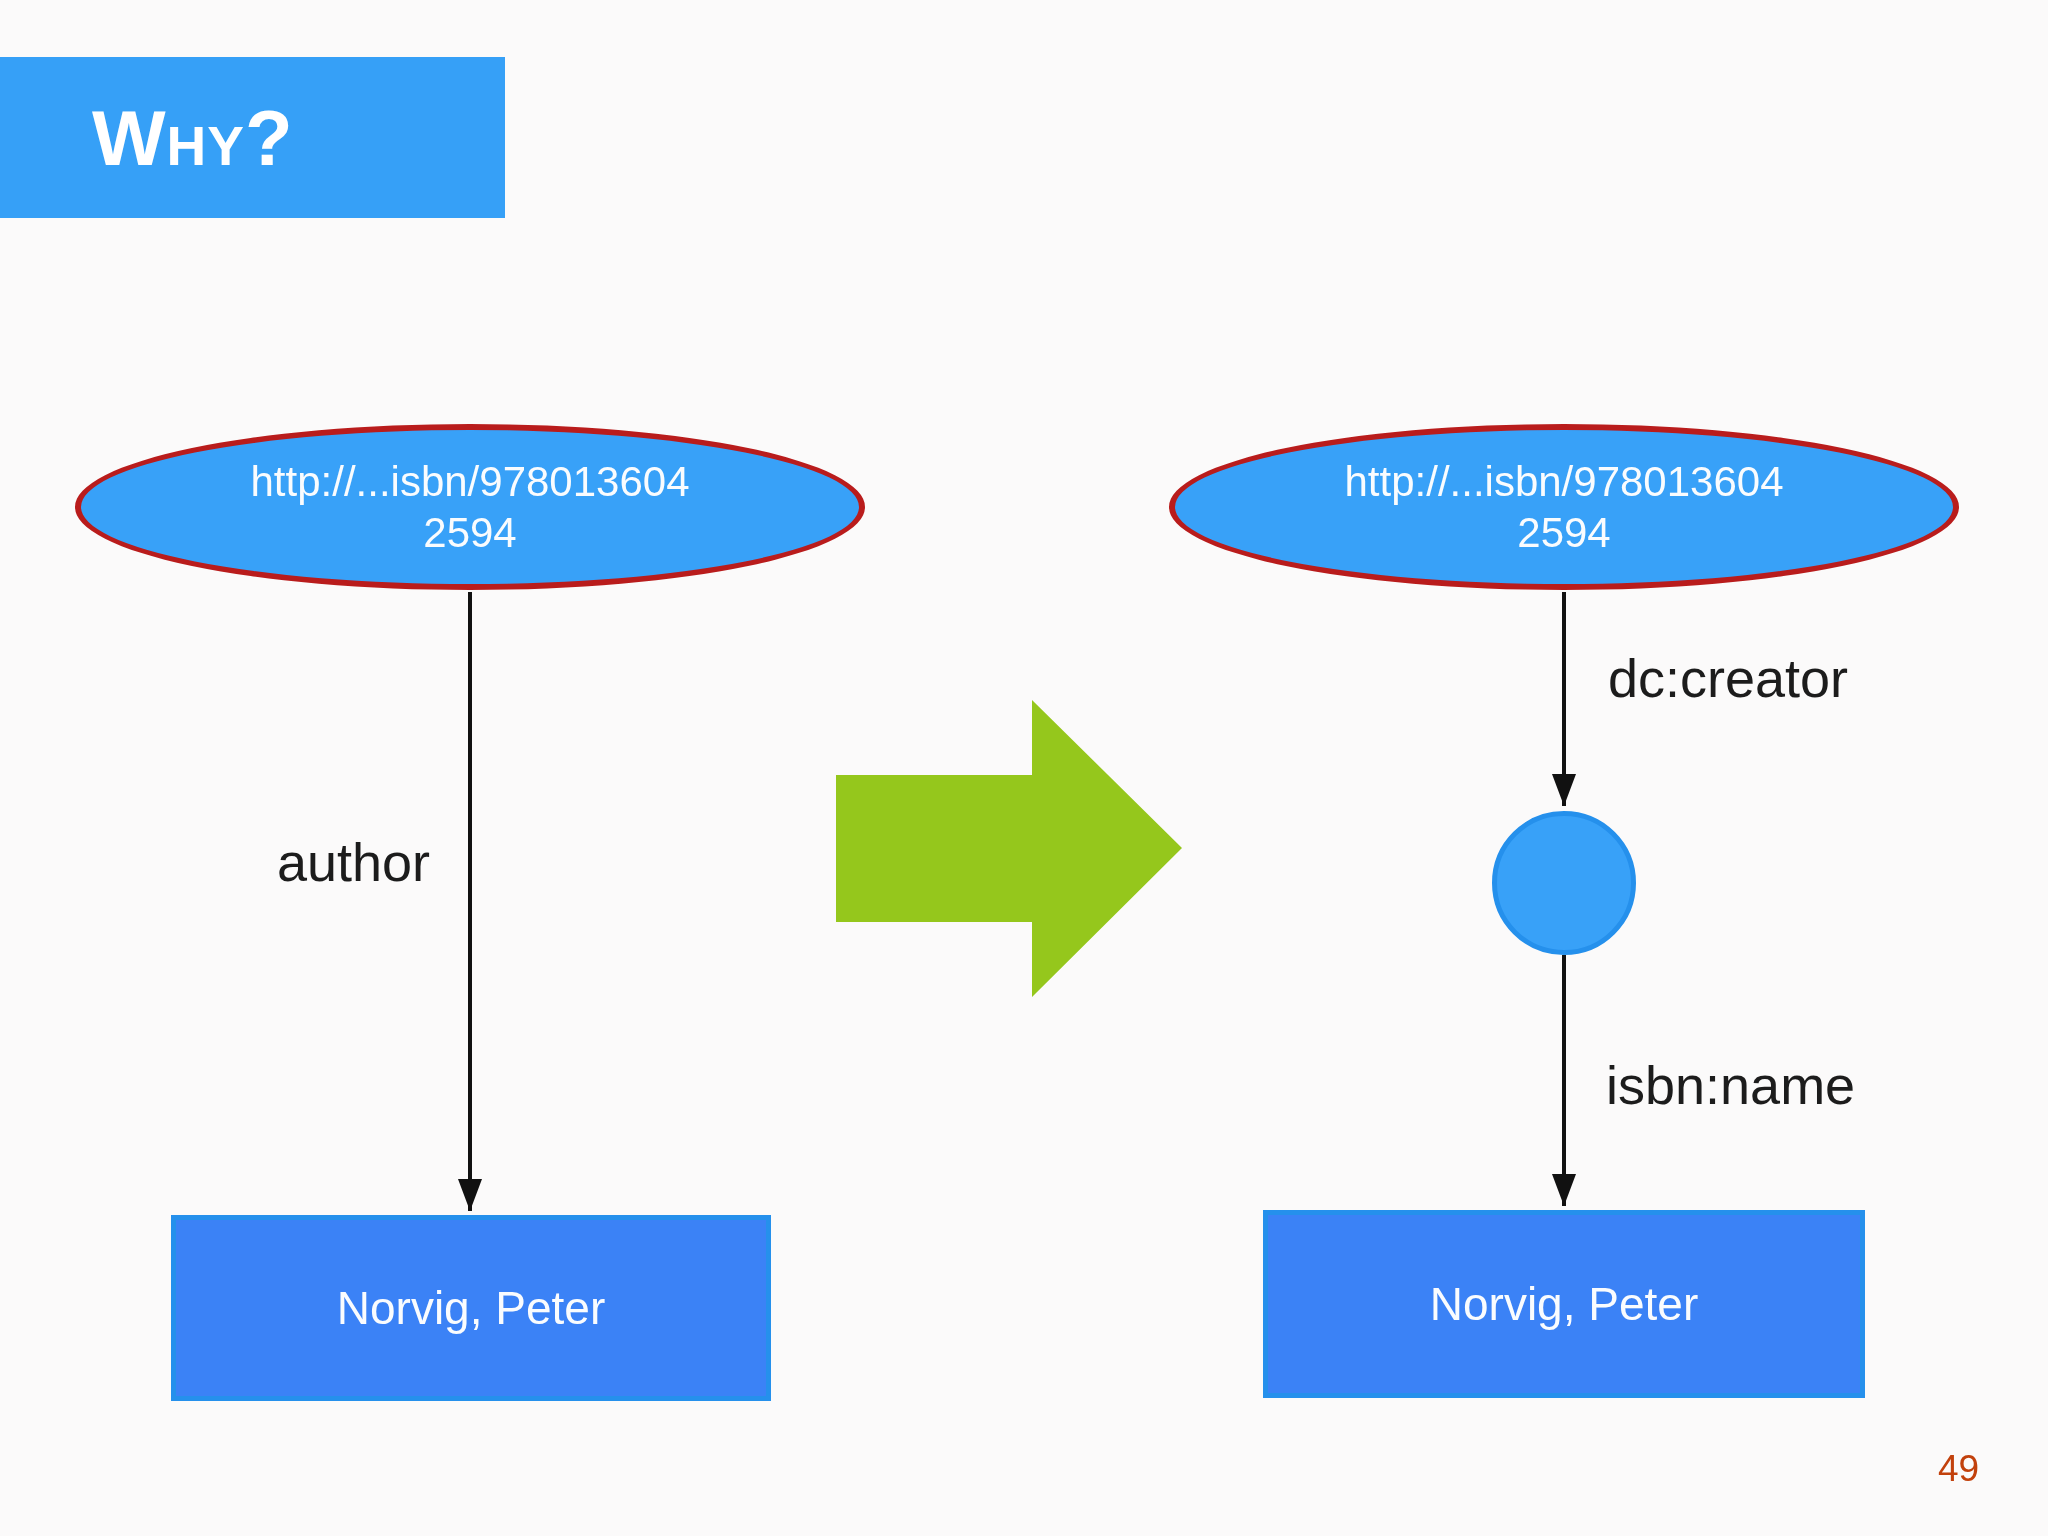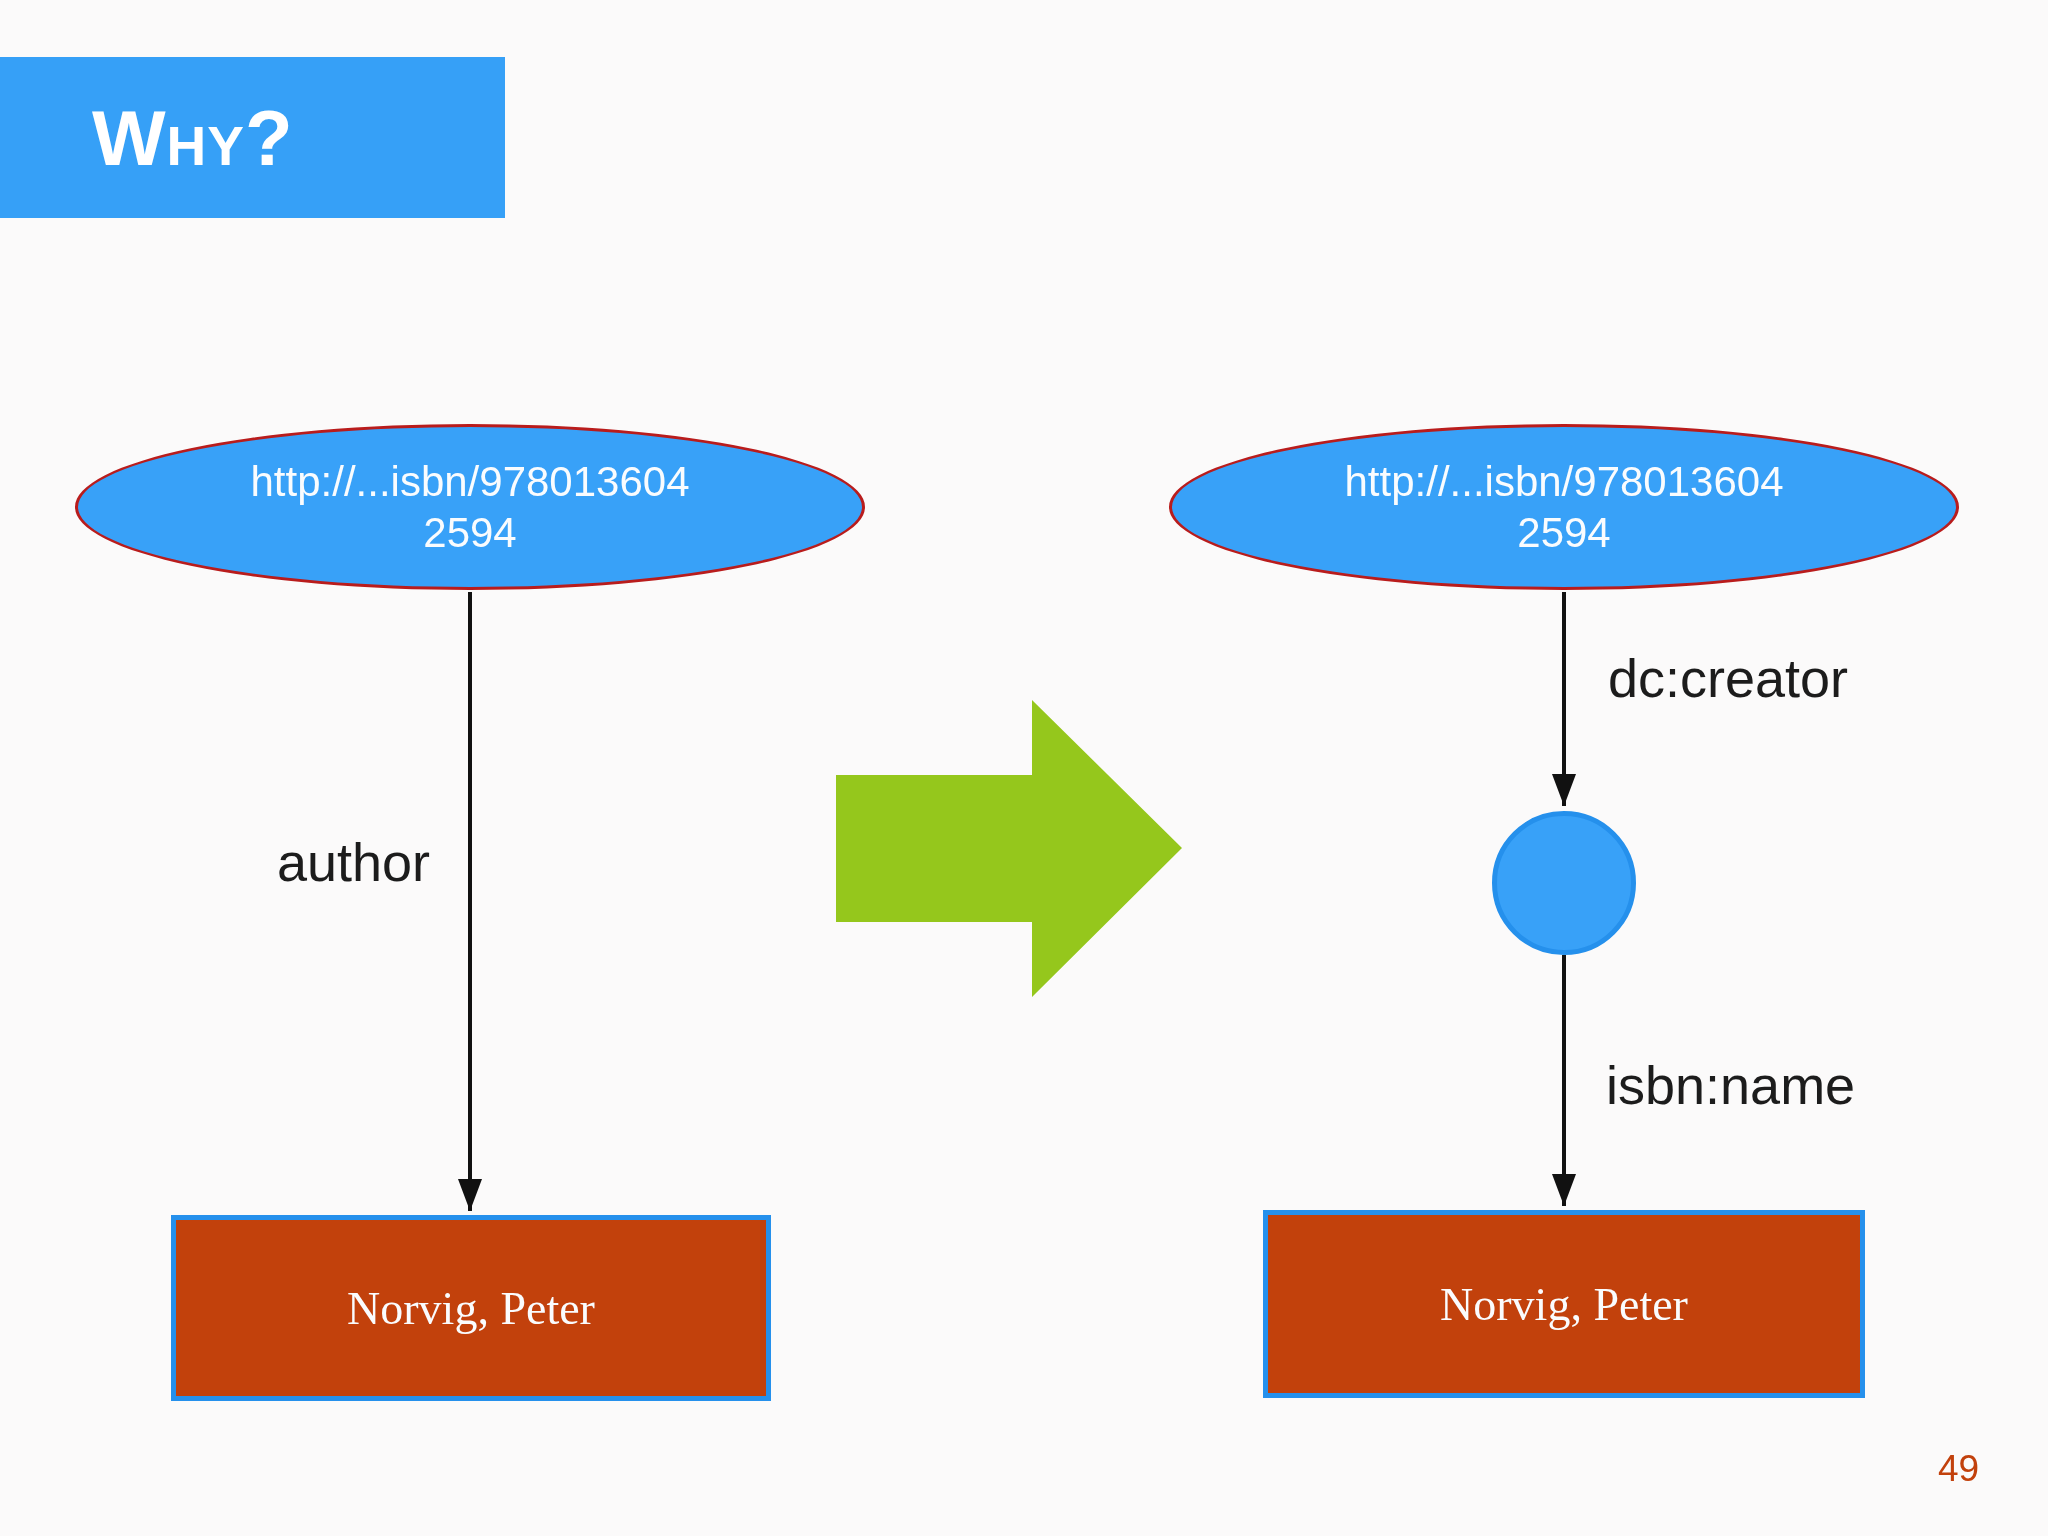--- a/index.html
+++ b/index.html
@@ -47,46 +47,45 @@
     pointer-events: none;
   }
 
   
   .uri-ellipse {
     position: absolute;
     width: 790px;
     height: 166px;
     border-radius: 50%;
     background: #38a1f8;
-    border: 3px solid #b91c1c;
+    border: 6px solid #b91c1c;
     box-sizing: border-box;
     display: flex;
     flex-direction: column;
     justify-content: center;
     align-items: center;
   }
   .uri-ellipse .uri-line {
     color: #fafcfe;
     font-size: 42px;
     font-weight: 300;
     line-height: 51px;
     white-space: nowrap;
   }
   .ellipse-before { left: 75px;  top: 424px; }
   .ellipse-after  { left: 1169px; top: 424px; }
 
   .literal-rect {
     position: absolute;
-    background: #c2410c;
+    background: #3b82f6;
     border: 5px solid #2590ec;
     box-sizing: border-box;
     display: flex;
     justify-content: center;
     align-items: center;
-    font-family: Liberation Serif, serif;
   }
   .literal-rect .literal-text {
     color: #fafcfe;
     font-size: 46px;
     font-weight: 300;
     white-space: nowrap;
   }
   .rect-before { left: 171px;  top: 1215px; width: 600px; height: 186px; }
   .rect-after  { left: 1263px; top: 1210px; width: 602px; height: 188px; }
 

